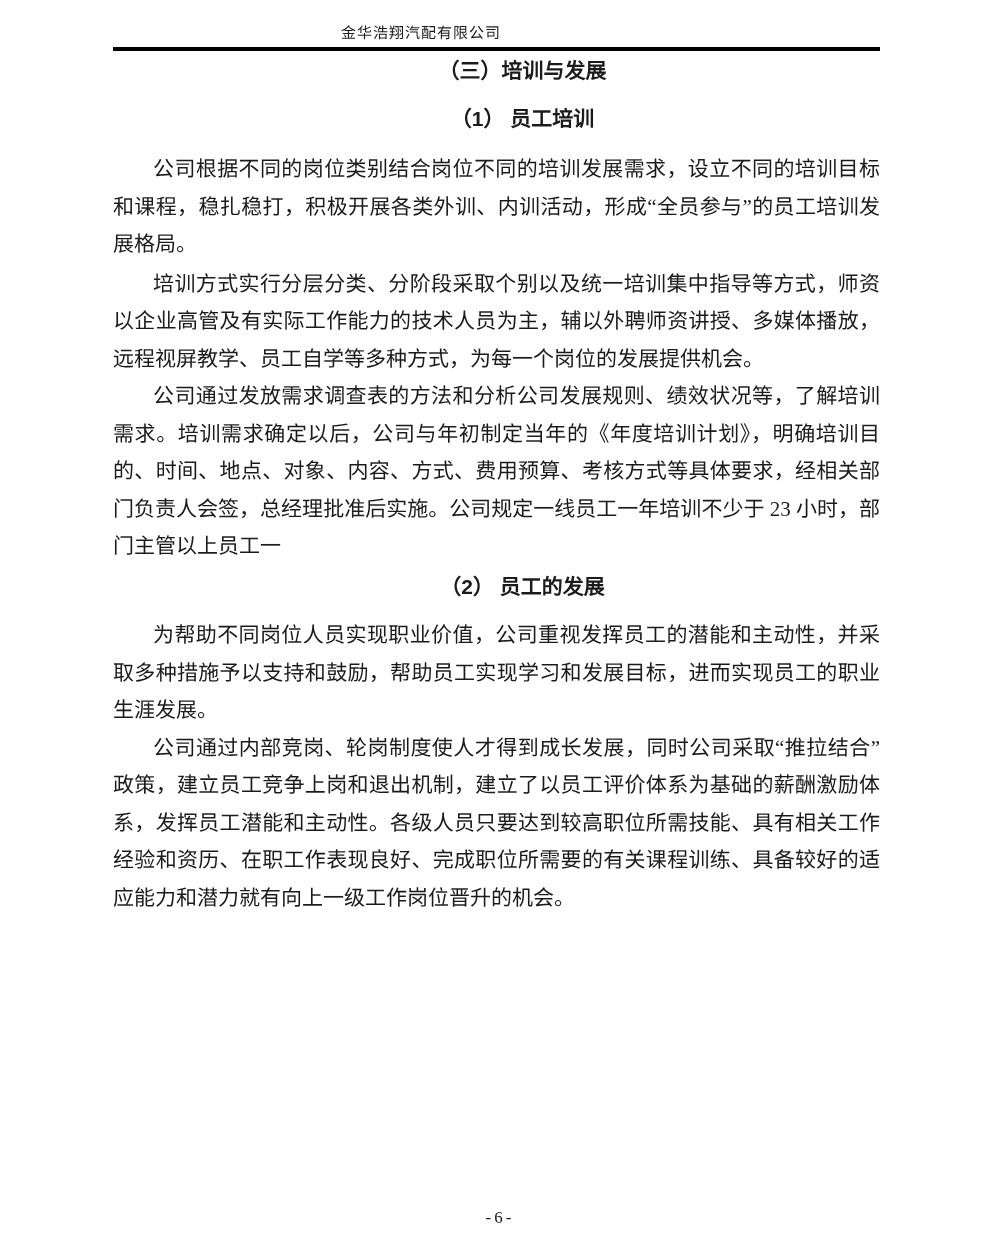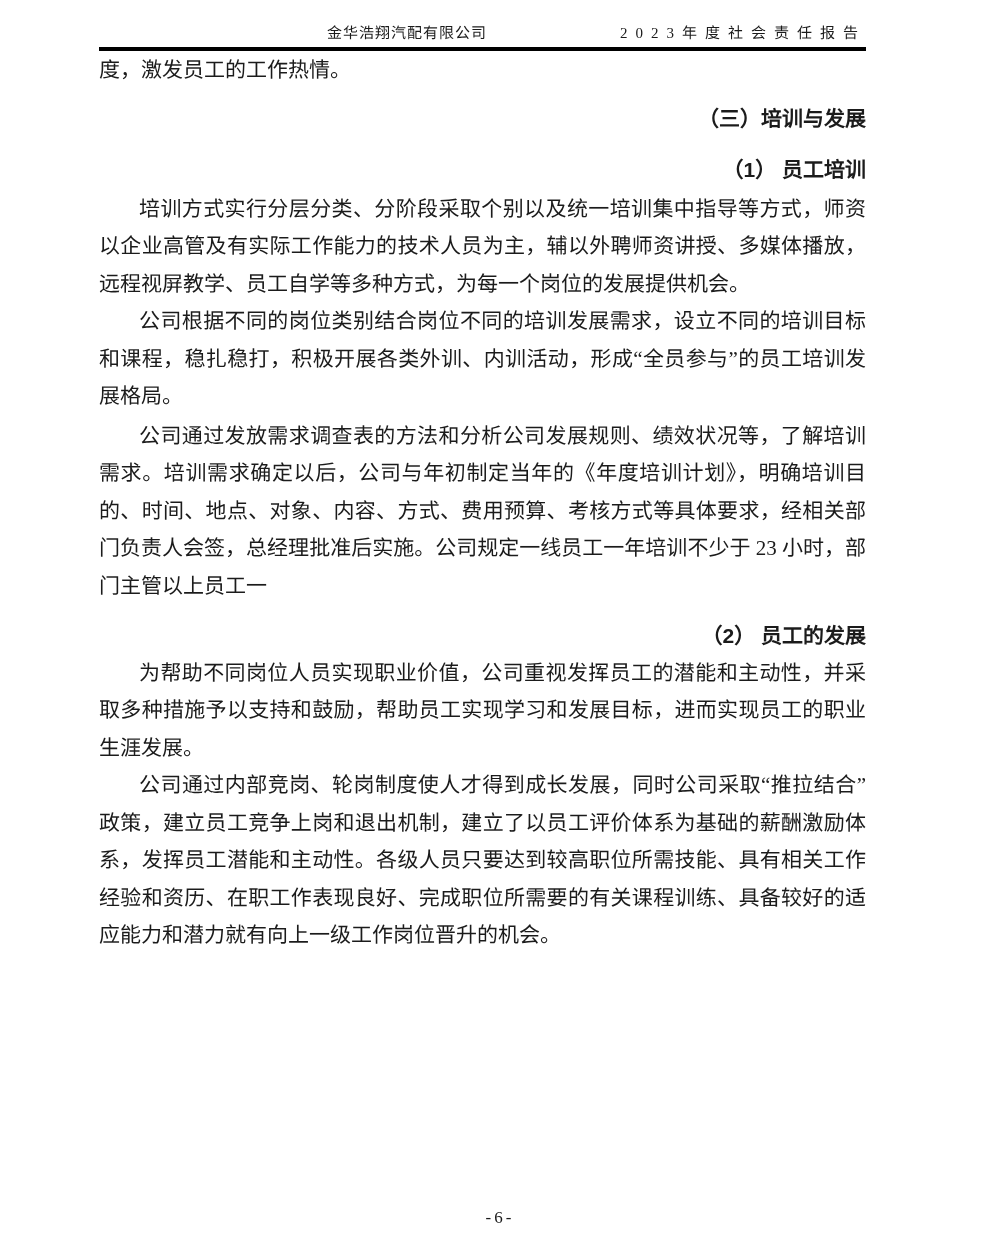--- a/index.html
+++ b/index.html
@@ -9,21 +9,21 @@
     width: 1000px;
     height: 1243px;
     background: #ffffff;
     color: #1b1b1b;
     font-family: "Liberation Serif", "DejaVu Serif", serif;
     overflow: hidden;
     margin: 0 auto;
   }
   .content {
     position: absolute;
-    left: 99px;
+    left: 113px;
     top: 22px;
     width: 767px;
   }
   .header-row {
     display: flex;
     align-items: baseline;
     font-size: 15px;
     line-height: 22px;
     margin-bottom: 3px;
     white-space: nowrap;
@@ -47,21 +47,21 @@
     line-height: 37.5px;
     text-align: justify;
     text-justify: inter-ideograph;
   }
   .para { text-indent: 40px; }
   .cont { text-indent: 0; }
   .cont-indent { text-indent: 0; padding-left: 27px; }
   .heading {
     font-weight: 700;
     padding-left: 52px;
-    text-align: right;
+    text-align: center;
     font-family: "Liberation Sans", "DejaVu Sans", sans-serif;
   }
   
   .doc-body > :nth-child(2)  { margin-top: 10px; }
   .doc-body > :nth-child(3)  { margin-top: 14px; }
   .doc-body > :nth-child(4)  { margin-top: 2px; }
   .doc-body > :nth-child(5)  { margin-top: 0; }
   .doc-body > :nth-child(6)  { margin-top: 2px; }
   .doc-body > :nth-child(7)  { margin-top: 12px; }
   .doc-body > :nth-child(8)  { margin-top: 0; }
@@ -82,30 +82,28 @@
   }
 </style>
 </head>
 <body>
 
 <div class="page">
   <div class="content">
 
     <div class="header-row">
       <span class="company-name">金华浩翔汽配有限公司</span>
-      <span class="report-title">2023年度社会责任报告</span>
     </div>
     <div class="header-rule"></div>
 
     <div class="doc-body" id="doc-body">
-        <div class="cont">度，激发员工的工作热情。</div>
         <div class="heading">（三）培训与发展</div>
         <div class="heading">（1） 员工培训</div>
+        <div class="para">公司根据不同的岗位类别结合岗位不同的培训发展需求，设立不同的培训目标和课程，稳扎稳打，积极开展各类外训、内训活动，形成“全员参与”的员工培训发展格局。</div>
         <div class="para">培训方式实行分层分类、分阶段采取个别以及统一培训集中指导等方式，师资以企业高管及有实际工作能力的技术人员为主，辅以外聘师资讲授、多媒体播放，远程视屏教学、员工自学等多种方式，为每一个岗位的发展提供机会。</div>
-        <div class="para">公司根据不同的岗位类别结合岗位不同的培训发展需求，设立不同的培训目标和课程，稳扎稳打，积极开展各类外训、内训活动，形成“全员参与”的员工培训发展格局。</div>
         <div class="para">公司通过发放需求调查表的方法和分析公司发展规则、绩效状况等，了解培训需求。培训需求确定以后，公司与年初制定当年的《年度培训计划》，明确培训目的、时间、地点、对象、内容、方式、费用预算、考核方式等具体要求，经相关部门负责人会签，总经理批准后实施。公司规定一线员工一年培训不少于 23 小时，部门主管以上员工一</div>
         <div class="heading">（2） 员工的发展</div>
         <div class="para">为帮助不同岗位人员实现职业价值，公司重视发挥员工的潜能和主动性，并采取多种措施予以支持和鼓励，帮助员工实现学习和发展目标，进而实现员工的职业生涯发展。</div>
         <div class="para">公司通过内部竞岗、轮岗制度使人才得到成长发展，同时公司采取“推拉结合”政策，建立员工竞争上岗和退出机制，建立了以员工评价体系为基础的薪酬激励体系，发挥员工潜能和主动性。各级人员只要达到较高职位所需技能、具有相关工作经验和资历、在职工作表现良好、完成职位所需要的有关课程训练、具备较好的适应能力和潜力就有向上一级工作岗位晋升的机会。</div>
       </div>
 
   </div>
 
   <div class="footer">
     <span>-6-</span>

